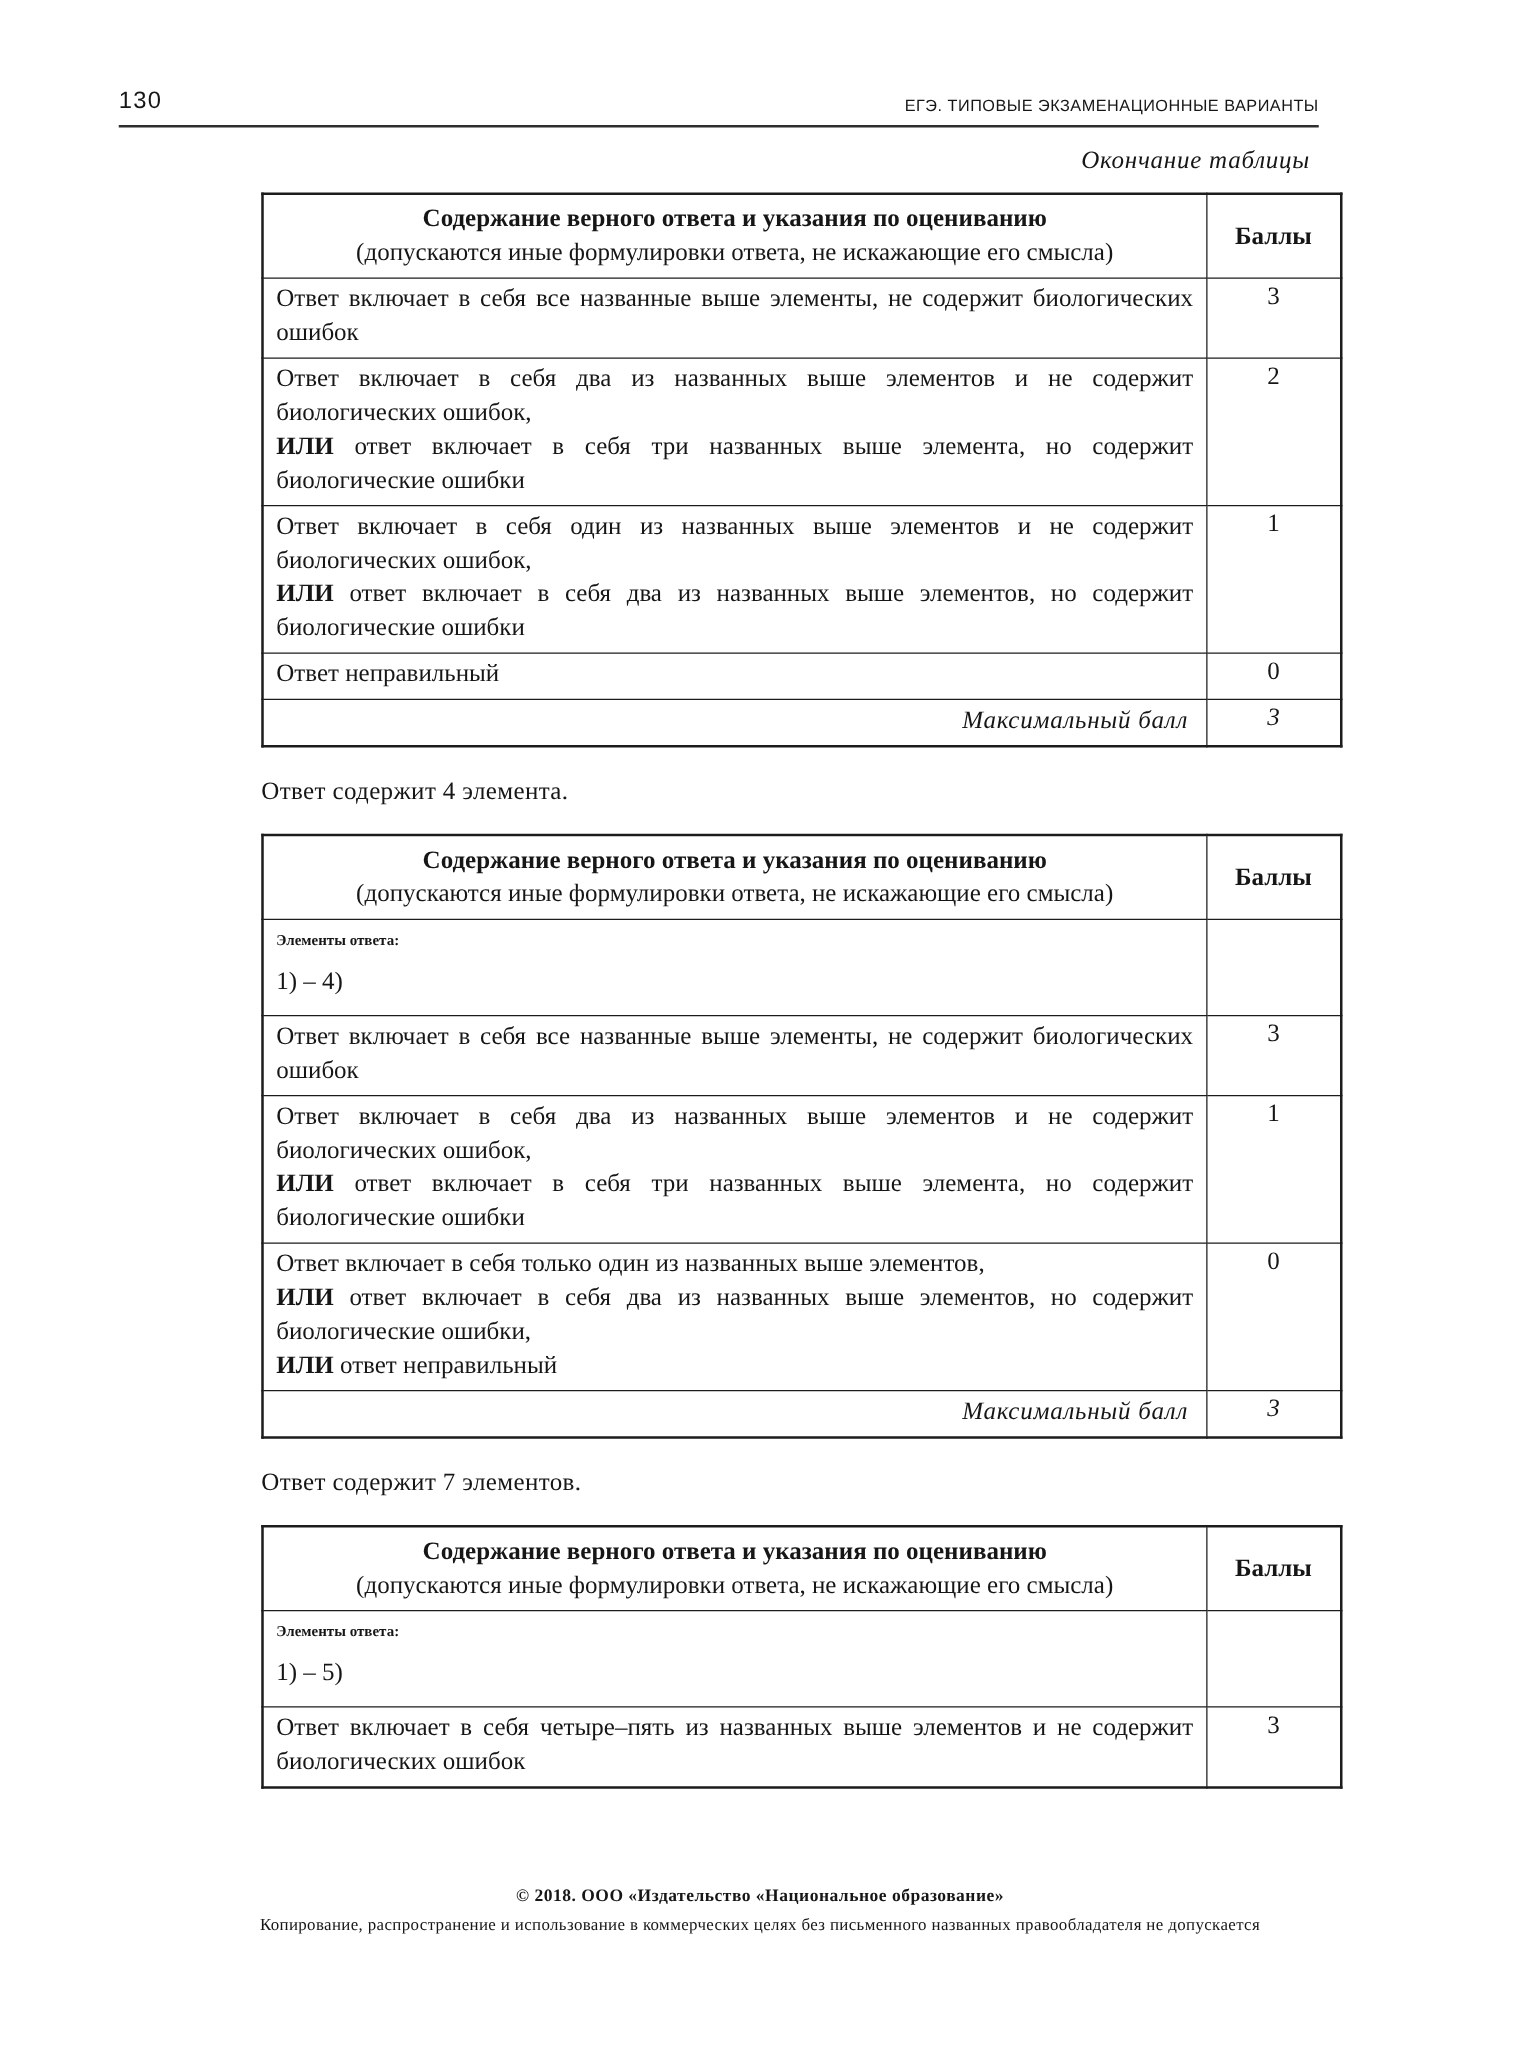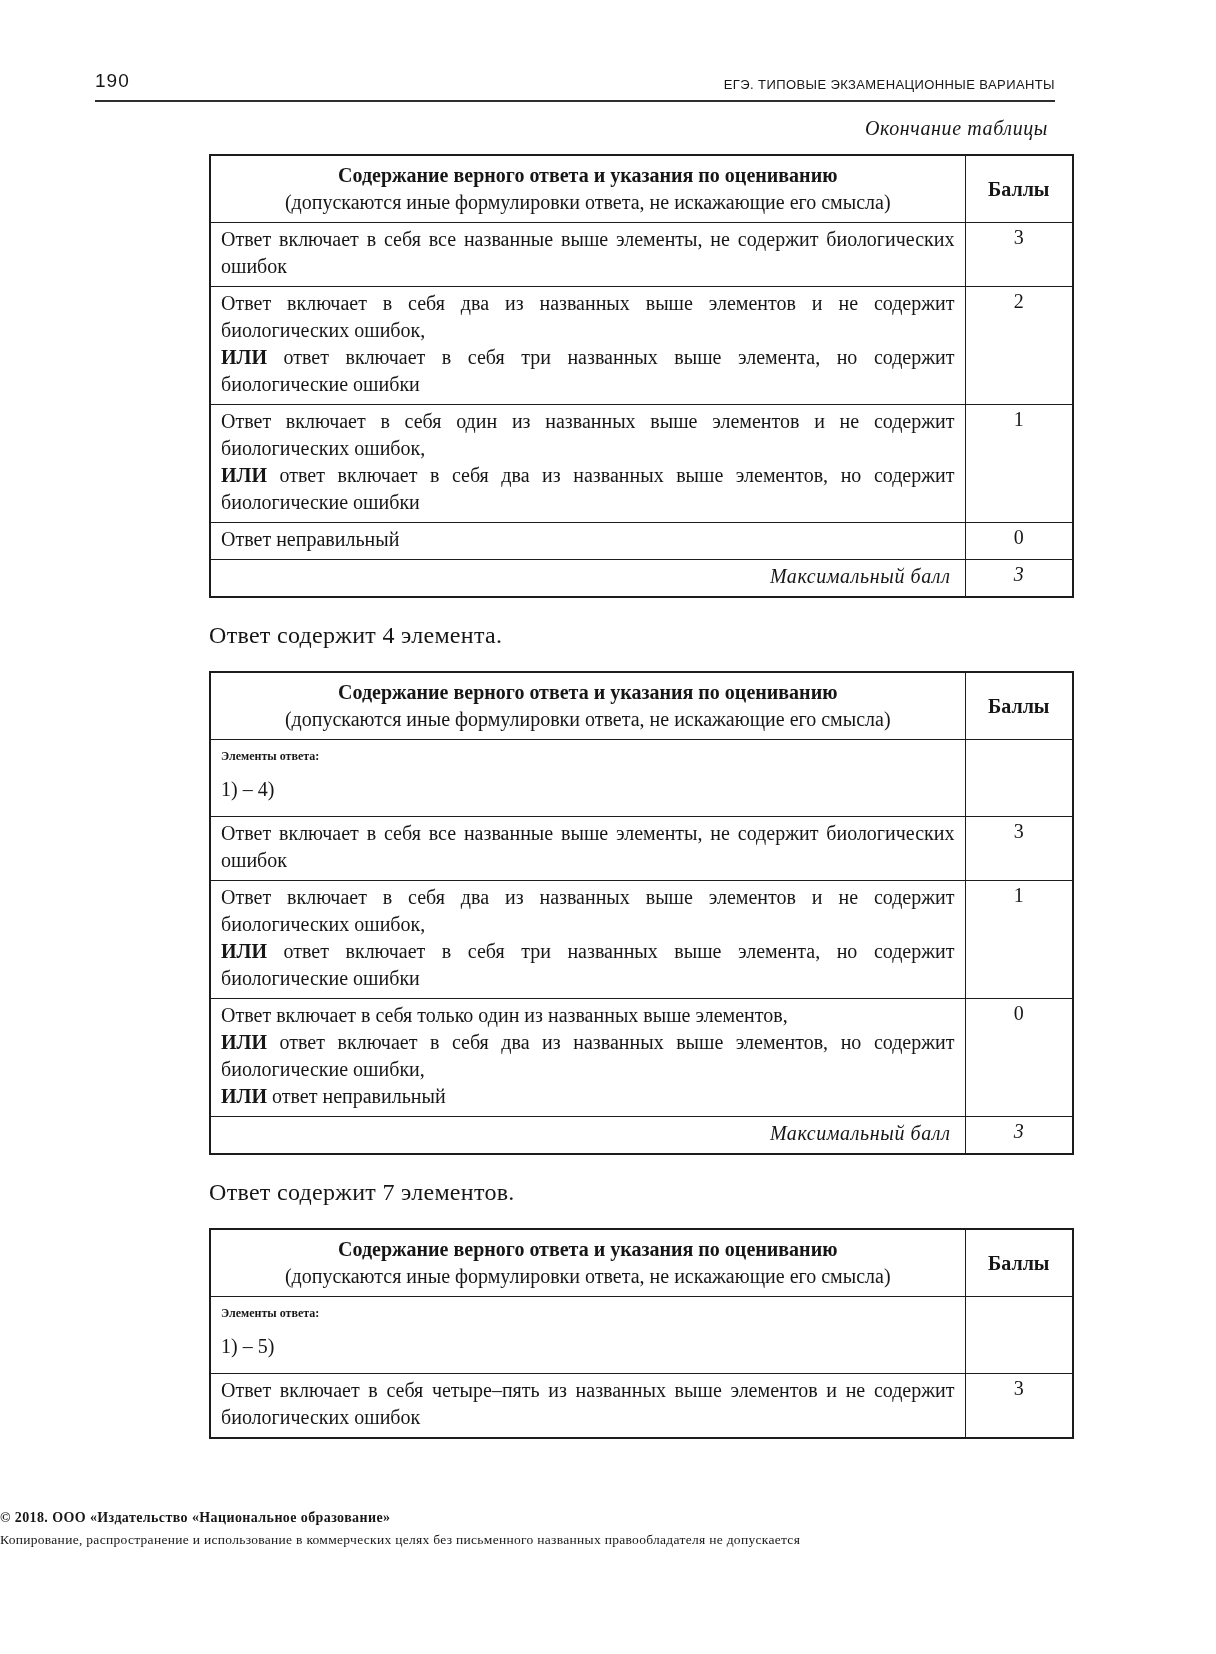--- a/index.html
+++ b/index.html
@@ -52,37 +52,37 @@
   td.td-s { text-align:center; font-size:20px; padding-top:3px; }
 
   td.max-c { text-align:right; padding-right:14px; }
   .max-label { font-style:italic; letter-spacing:0.6px; font-size:20px; }
   td.max-s { font-style:italic; }
 
   td.el-c { padding:8px 10px 13px 10px; }
   .el-title { font-weight:bold; font-size:12px; }
   .el-range { font-size:20px; margin-top:12px; }
 
-  .para { font-size:24px; margin:24px 0 22px 0; letter-spacing:0.3px; }
+  .para { font-size:20px; margin:24px 0 22px 0; letter-spacing:0.3px; }
 
   
   .footer {
     position:absolute; left:0; bottom:106px; width:100%;
-    text-align:left; font-family:"Liberation Serif", serif;
+    text-align:center; font-family:"Liberation Serif", serif;
   }
   .footer-line1 { font-size:14px; font-weight:bold; letter-spacing:0.4px; margin-bottom:6px; }
   .footer-line2 { font-size:13.5px; letter-spacing:0.3px; }
 </style>
 </head>
 <body>
 
 <div class="page">
 
   <div class="running-head">
-    <span class="page-number">190</span>
+    <span class="page-number">130</span>
     <span class="running-title">ЕГЭ. ТИПОВЫЕ ЭКЗАМЕНАЦИОННЫЕ ВАРИАНТЫ</span>
   </div>
 
   <div class="continuation">Окончание таблицы</div>
 
   <div class="content">
 
     <table class="tbl">
       <colgroup>
           <col class="col-c">

